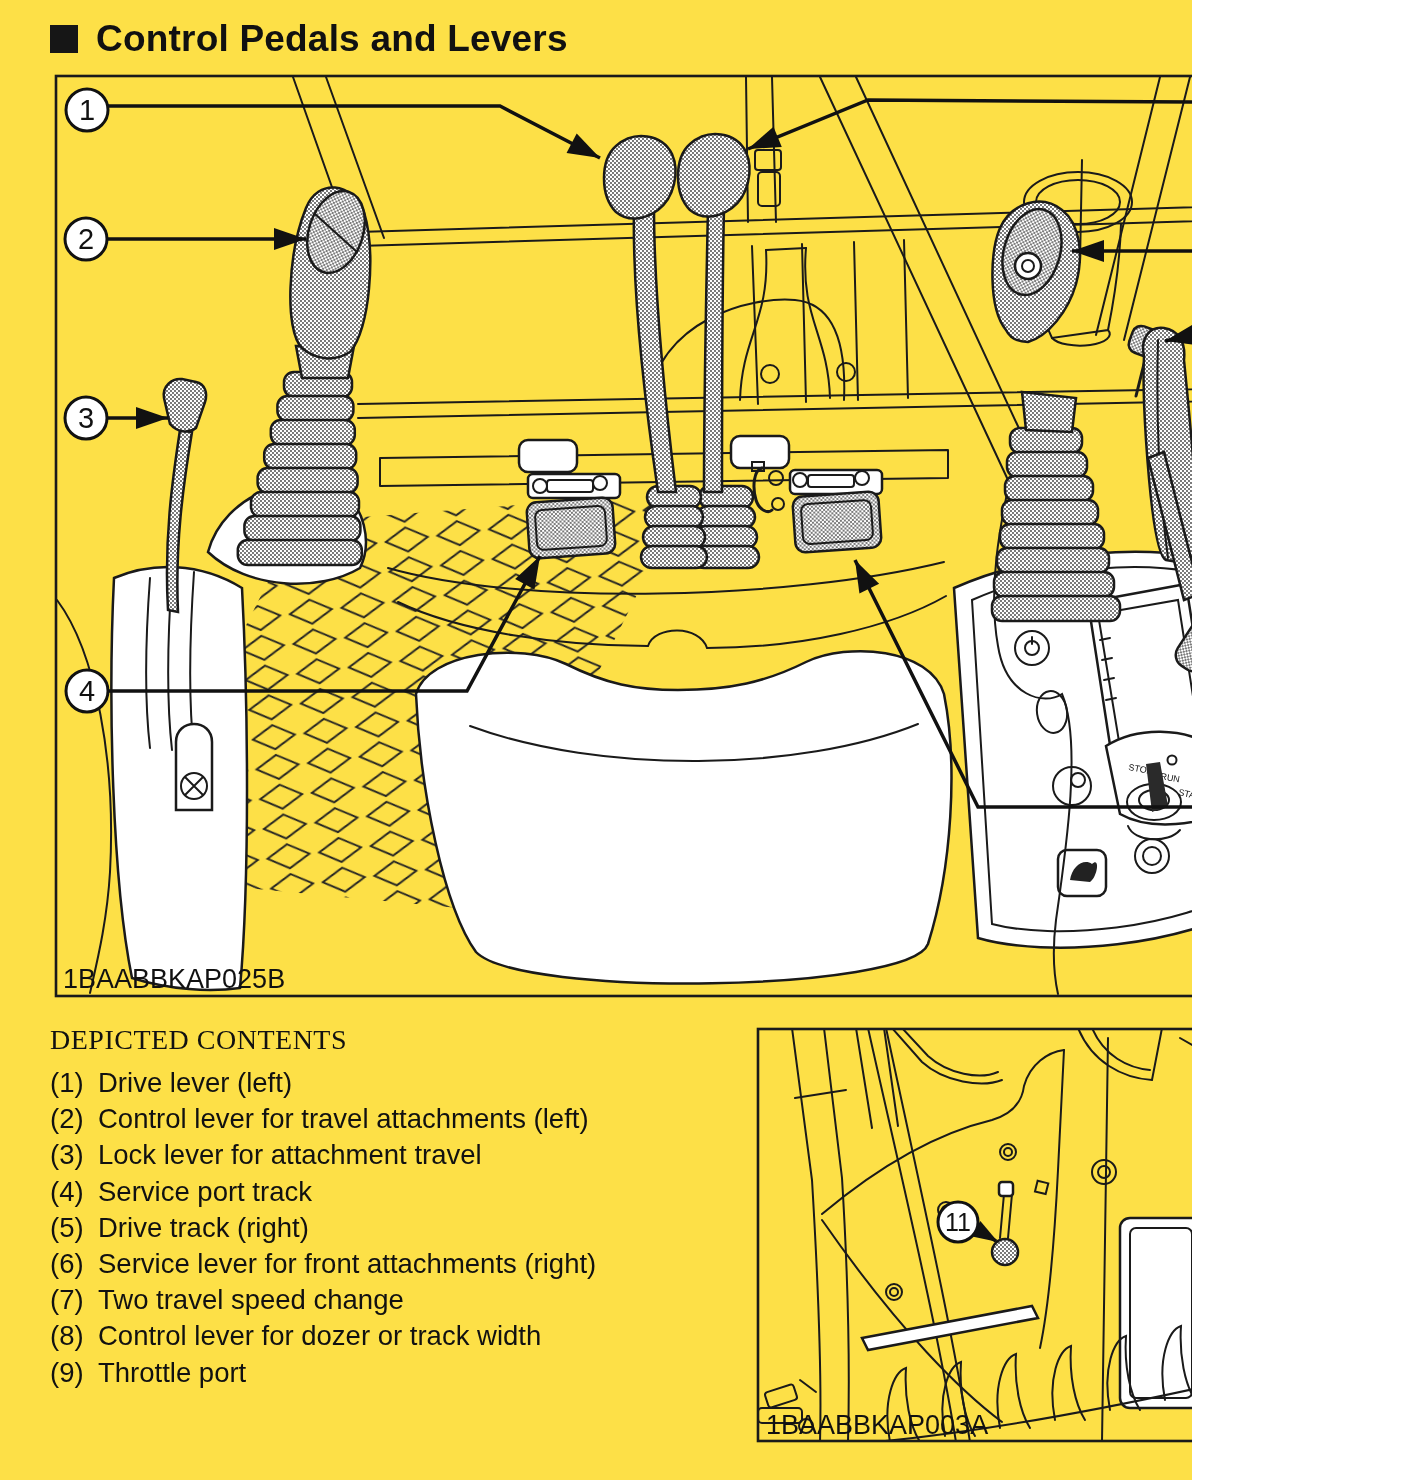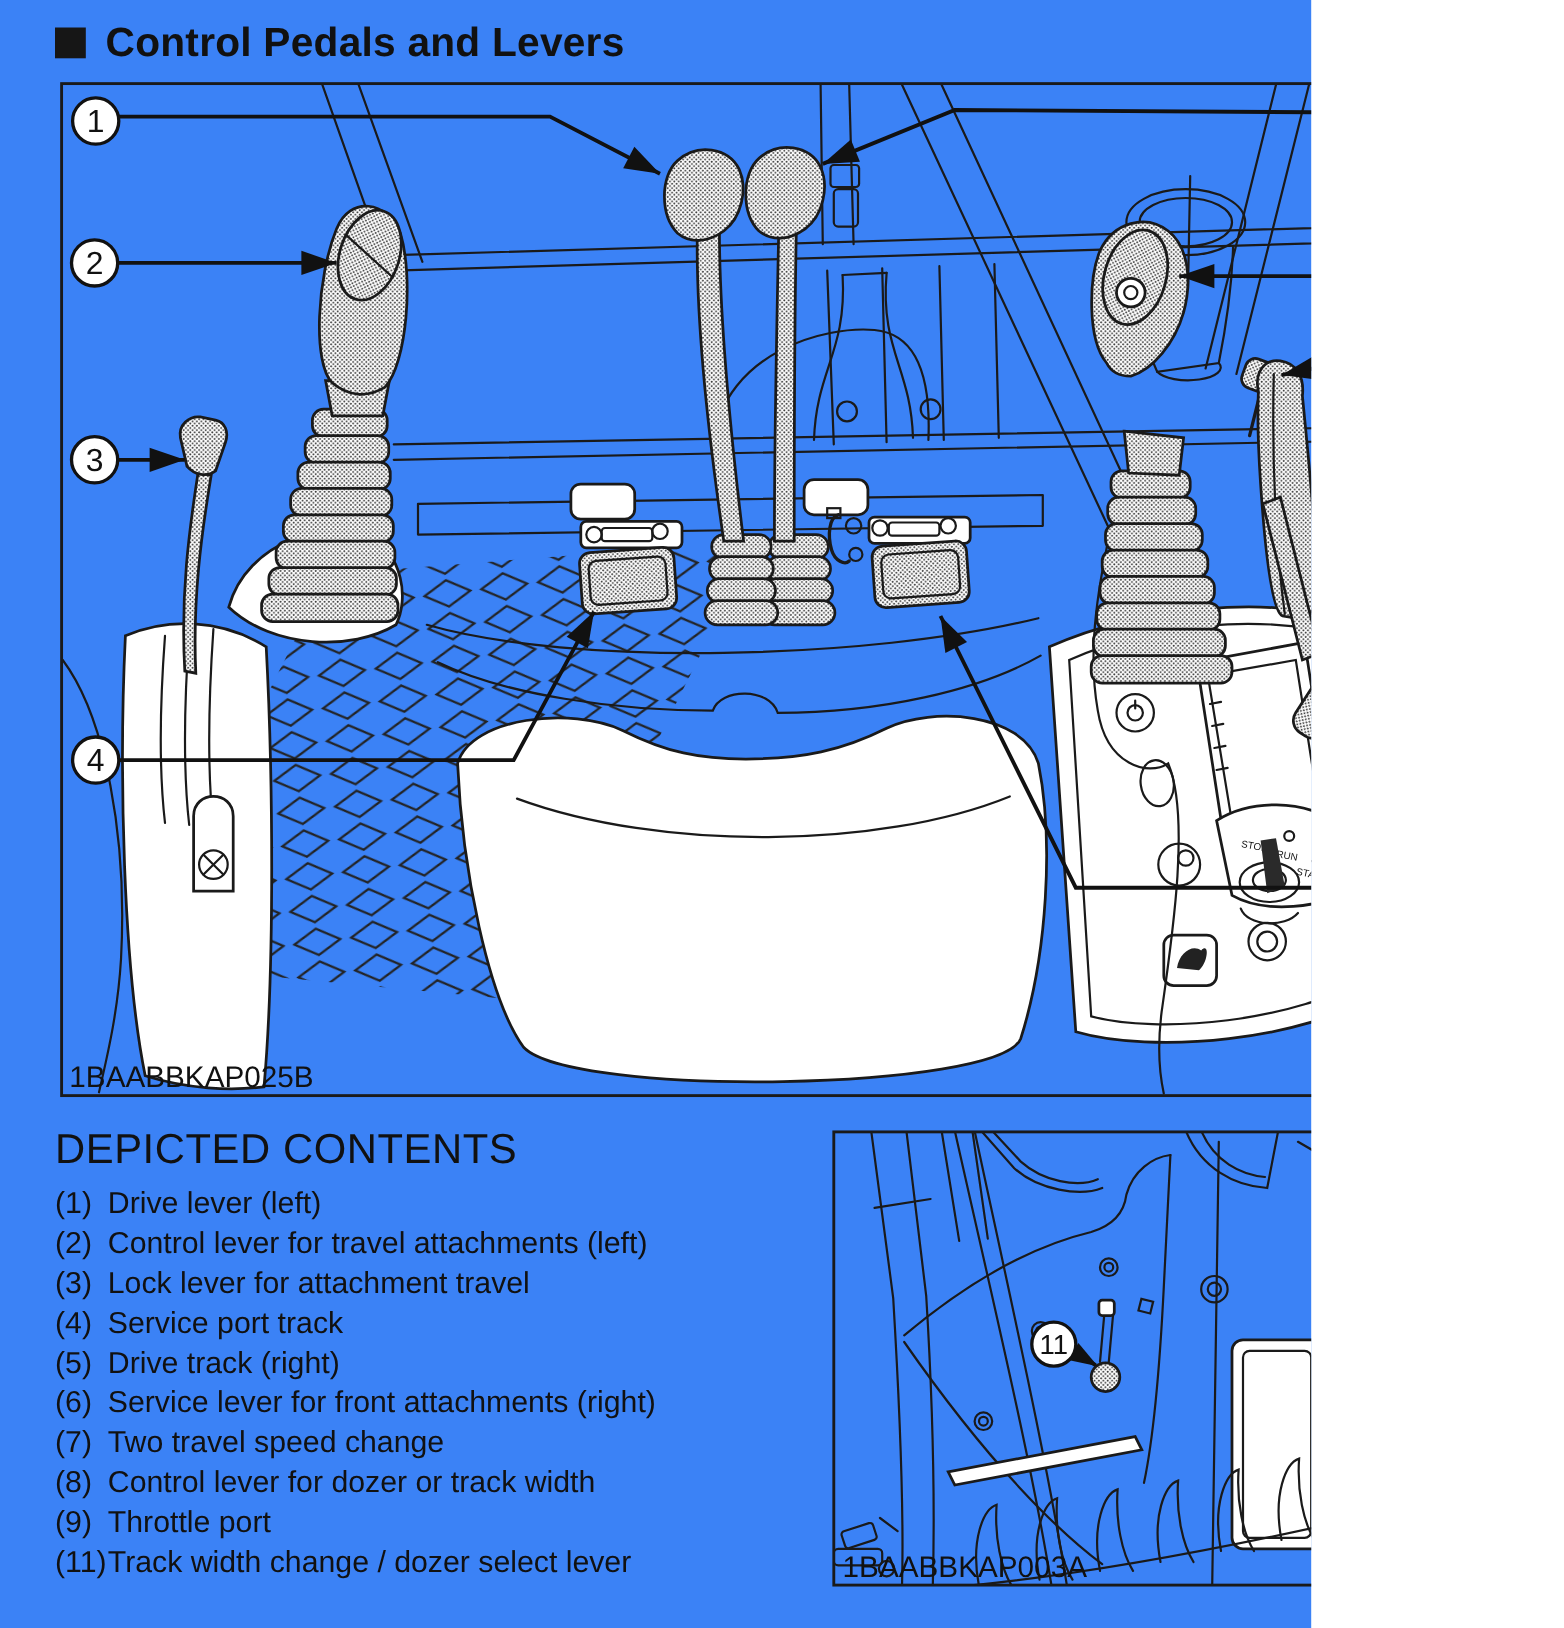--- a/index.html
+++ b/index.html
@@ -1,37 +1,37 @@
 <!DOCTYPE html>
 <html><head>
 <meta charset="utf-8">
 <style>
   html,body{margin:0;padding:0;background:#fff;}
-  #page{position:relative;width:1192px;height:1480px;background:#3b82f6;overflow:hidden;
+  #page{position:relative;width:1192px;height:1480px;background:#fde047;overflow:hidden;
         font-family:"Liberation Sans",sans-serif;color:#111;}
   #art{position:absolute;left:0;top:0;}
   
   .ln{fill:none;stroke:#1a1a1a;stroke-width:2;stroke-linecap:round;}
   .ln3{fill:none;stroke:#1a1a1a;stroke-width:3;stroke-linecap:round;}
   .tn{fill:url(#tone);stroke:#1a1a1a;stroke-width:2.5;}
   .wh{fill:#fff;stroke:#1a1a1a;stroke-width:2.5;}
   .ldr{fill:none;stroke:#111;stroke-width:3.5;}
   .ah{fill:#111;stroke:none;}
   .cc{fill:#fff;stroke:#111;stroke-width:3;}
   .cn{font:29px "Liberation Sans",sans-serif;fill:#111;text-anchor:middle;}
   .cn10{font:25px "Liberation Sans",sans-serif;fill:#111;text-anchor:middle;}
   .code{font:27px "Liberation Sans",sans-serif;fill:#111;}
   .tiny{font:9px "Liberation Sans",sans-serif;fill:#111;}
   .bdr{fill:none;stroke:#1a1a1a;stroke-width:2.6;}
   
   .title{position:absolute;left:50px;top:18px;display:flex;align-items:center;}
   .title .sq{width:28px;height:28px;background:#161616;margin-right:18px;flex:0 0 auto;}
   .title .tx{font-size:37px;font-weight:bold;letter-spacing:0.2px;}
   .legend{position:absolute;left:50px;top:1024px;width:665px;}
-  .legend .hd{font-size:38px;letter-spacing:0.5px;margin-bottom:9px;}
+  .legend .hd{font-size:28px;letter-spacing:0.5px;margin-bottom:9px;font-family:Liberation Serif, serif;}
   .legend .row{display:flex;font-size:27.5px;line-height:36.2px;}
   .legend .num{flex:0 0 auto;min-width:48px;}
   .legend .lb{flex:1 1 auto;}
 </style>
 </head>
 <body>
 
 <div id="page">
 
   <div class="title">
@@ -467,19 +467,15 @@
         <span class="lb">Two travel speed change</span>
       </div>
     <div class="row">
         <span class="num">(8)</span>
         <span class="lb">Control lever for dozer or track width</span>
       </div>
     <div class="row">
         <span class="num">(9)</span>
         <span class="lb">Throttle port</span>
       </div>
-    <div class="row">
-        <span class="num">(11)</span>
-        <span class="lb">Track width change / dozer select lever</span>
-      </div>
   </div>
 
 </div>
 
 </body></html>

